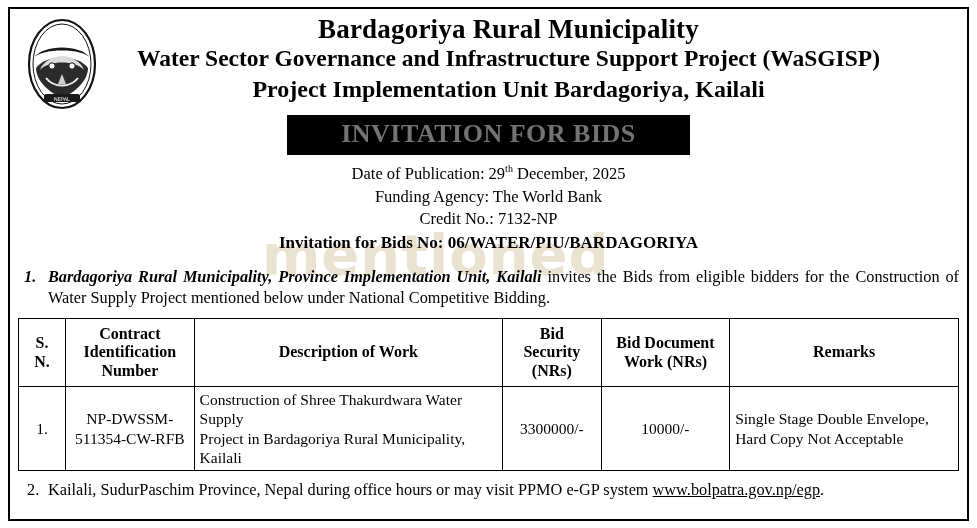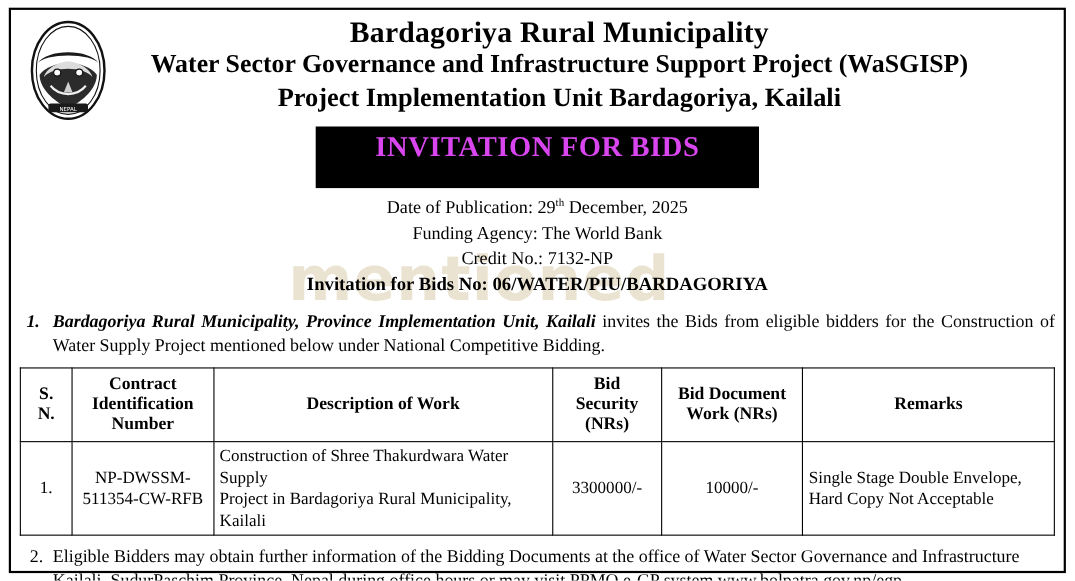--- a/index.html
+++ b/index.html
@@ -73,25 +73,25 @@
   }
 
   
   .title-wrap {
     text-align: center;
     margin-top: 12px;
   }
   .title-bar {
     display: inline-block;
     background: #000;
-    color: #d946ef;
+    color: #737373;
     font-size: 26px;
     font-weight: bold;
     letter-spacing: 0.5px;
-    padding: 4px 54px 22px 54px;
+    padding: 4px 54px 6px 54px;
   }
 
   
   .meta {
     text-align: center;
     margin-top: 7px;
     font-size: 16.5px;
     line-height: 1.38;
   }
   .meta .bold {
@@ -277,18 +277,17 @@
           <td class="l cell-lines">
             <div>Single Stage Double Envelope,</div>
             <div>Hard Copy Not Acceptable</div>
           </td>
         </tr>
       </tbody>
     </table>
 
     <div class="para2">
       <span class="num">2.</span>
-      <span class="ln">Eligible Bidders may obtain further information of the Bidding Documents at the office of Water Sector Governance and Infrastructure</span>
       <span class="ln"><span>Kailali, SudurPaschim Province, Nepal during office hours or may visit PPMO e-GP system </span><span class="link">www.bolpatra.gov.np/egp</span><span>.</span></span>
     </div>
 
   </div>
 </div>
 
 </body></html>

